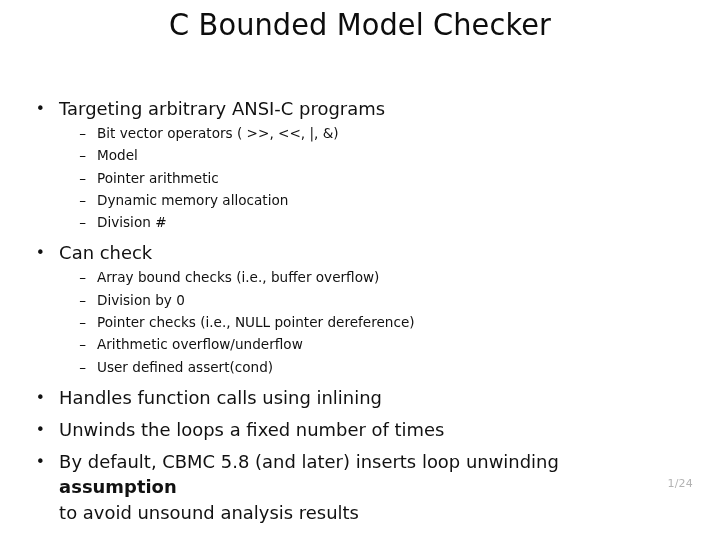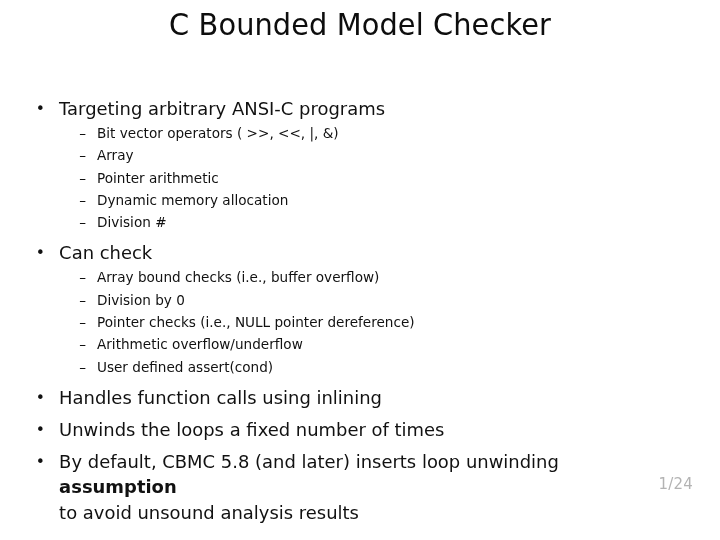--- a/index.html
+++ b/index.html
@@ -111,21 +111,21 @@
 
   b, .bold {
     font-weight: 700;
   }
 
   
   .page-number {
     position: absolute;
     right: 27px;
     bottom: 17px;
-    font-size: 15px;
+    font-size: 11px;
     line-height: 14px;
     color: #b3b3b3;
     font-family: "DejaVu Sans", "Liberation Sans", sans-serif;
     letter-spacing: 0.2px;
   }
 </style>
 </head>
 <body>
 
 <div class="slide">
@@ -138,21 +138,21 @@
       <span class="marker">•</span>
       <span>Targeting arbitrary ANSI-C programs</span>
     </div>
     <div class="sublist">
       <div class="lvl2">
         <span class="marker">–</span>
         <span>Bit vector operators ( &gt;&gt;, &lt;&lt;, |, &amp;)</span>
       </div>
       <div class="lvl2">
         <span class="marker">–</span>
-        <span>Array</span>
+        <span>Model</span>
       </div>
       <div class="lvl2">
         <span class="marker">–</span>
         <span>Pointer arithmetic</span>
       </div>
       <div class="lvl2">
         <span class="marker">–</span>
         <span>Dynamic memory allocation</span>
       </div>
       <div class="lvl2">

